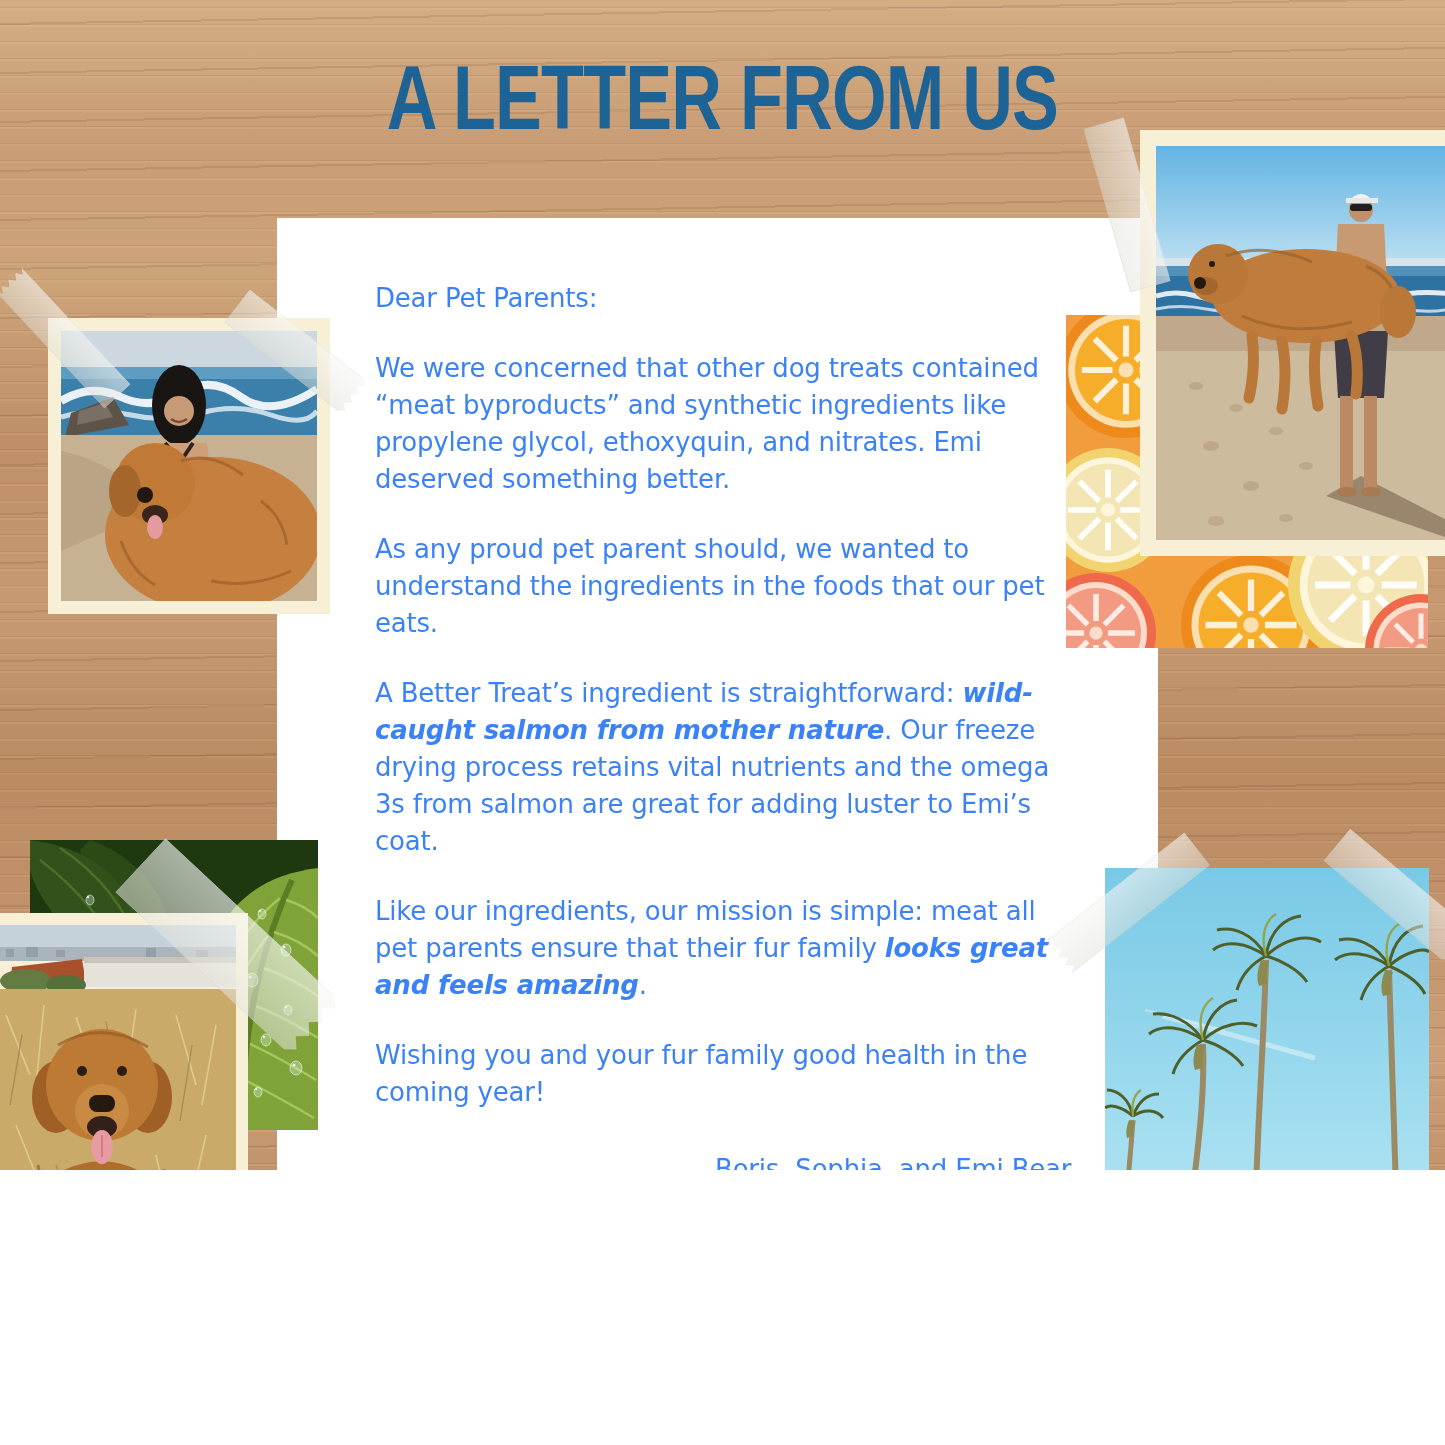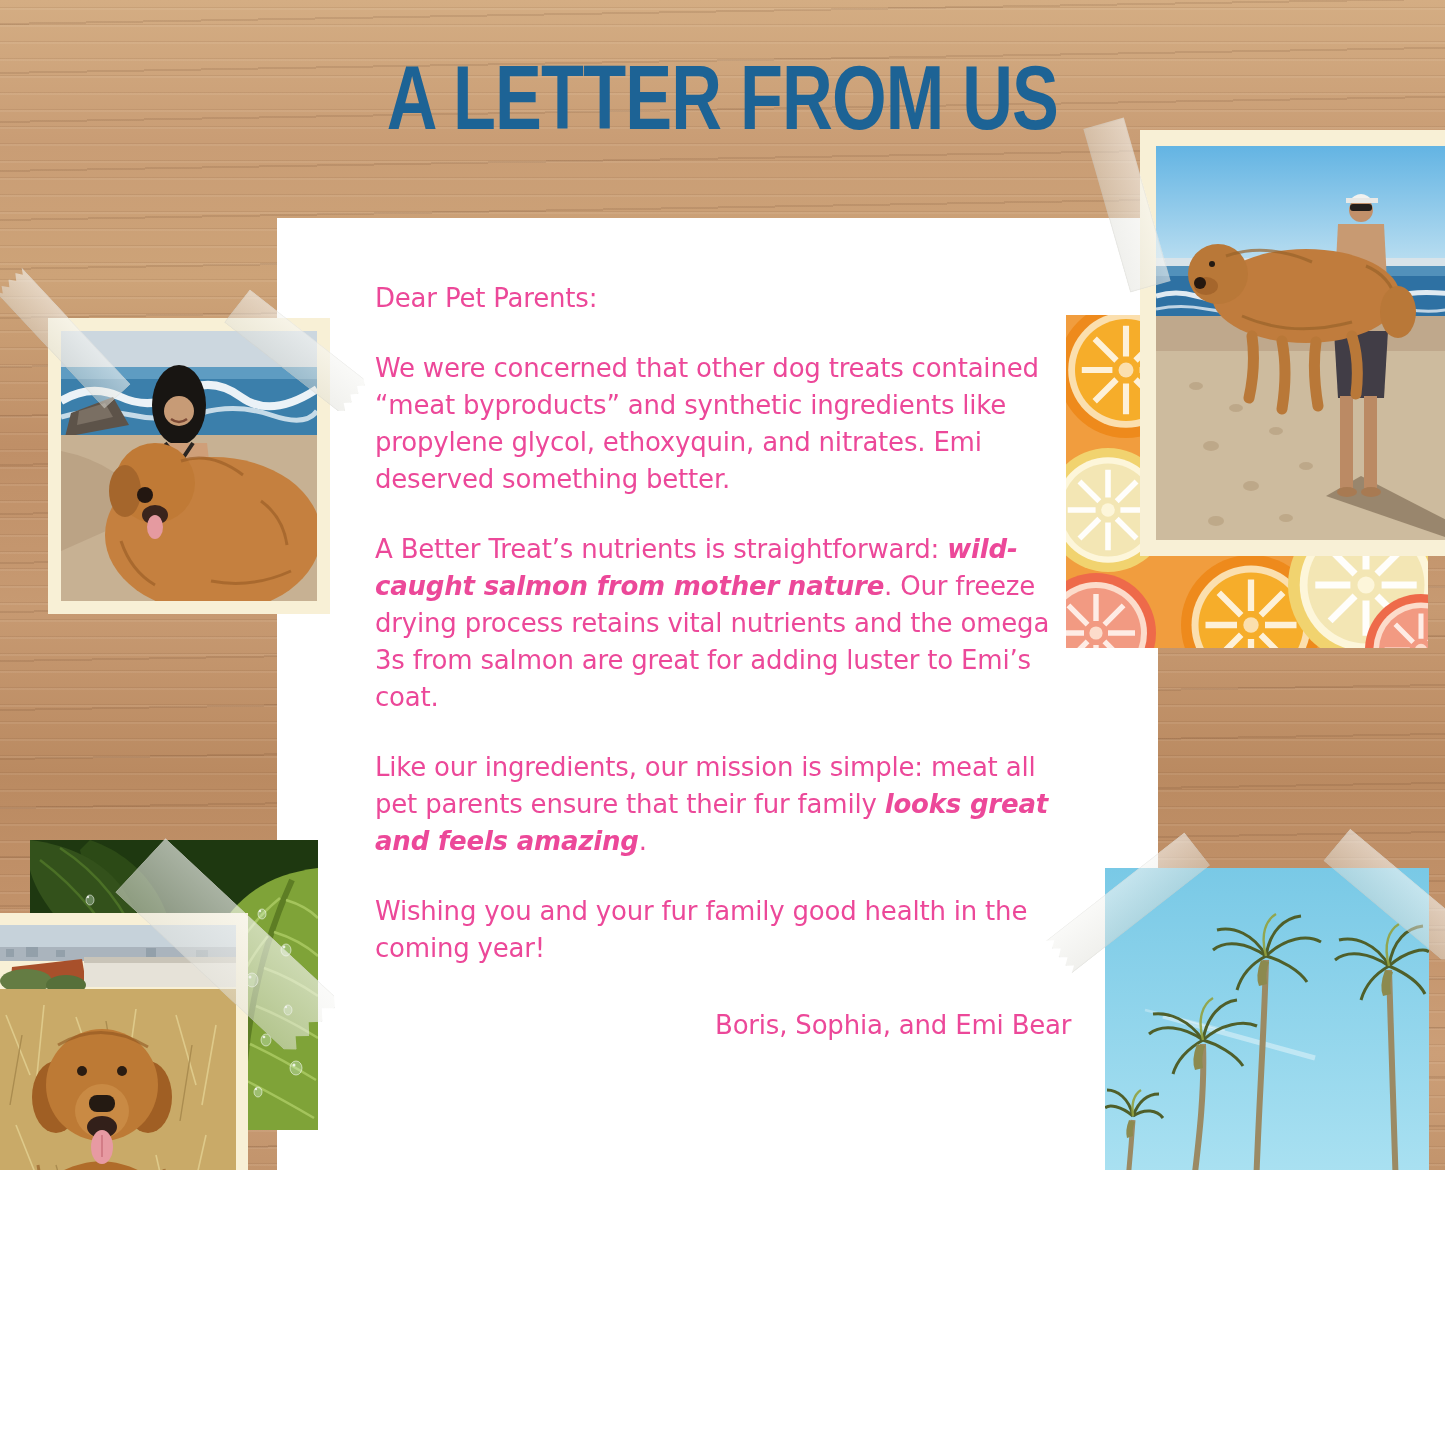--- a/index.html
+++ b/index.html
@@ -12,21 +12,21 @@
       repeating-linear-gradient(179deg, rgba(84,48,25,0) 0 23px, rgba(84,48,25,.12) 23px 25px, rgba(84,48,25,0) 25px 49px),
       linear-gradient(180deg,#d4ad83 0%,#c99d75 12%,#cda378 24%,#bf8f67 38%,#c79a72 52%,#ba8a61 66%,#c2926a 78%,#cc9f78 90%,#c2946c 100%);
   }
   .title{
     position:absolute;left:0;top:52px;width:100%;margin:0;text-align:center;
     font-family:"Liberation Sans",sans-serif;font-weight:700;font-size:90px;line-height:92px;
     letter-spacing:-1px;color:#1d6395;transform:scaleX(.78);transform-origin:50% 50%;
     z-index:2;
   }
   .paper{position:absolute;left:277px;top:218px;width:881px;height:1154px;background:#ffffff;z-index:1;}
-  .letter{position:absolute;left:98px;top:62px;width:700px;color:#ec4899;font-size:26px;line-height:37px;letter-spacing:-.2px;}
+  .letter{position:absolute;left:98px;top:62px;width:700px;color:#3b82f6;font-size:26px;line-height:37px;letter-spacing:-.2px;}
   .letter p{margin:0 0 33px 0;}
   .letter .b{font-weight:700;font-style:italic;}
   .letter .closing{margin:4px 0 0 340px;}
   .letter .sig{margin:40px 0 12px 340px;}
 
   .photo,.polaroid{position:absolute;}
   .photo svg,.polaroid svg{display:block;width:100%;height:100%;}
   .polaroid{background:#f8f0d6;box-sizing:border-box;}
   .citrus{left:1066px;top:315px;width:362px;height:333px;z-index:2;}
   .man{left:1140px;top:130px;width:330px;height:426px;padding:16px;z-index:3;}
@@ -53,21 +53,22 @@
 <body>
 
 <div class="canvas">
 
   <h1 class="title">A LETTER FROM US</h1>
 
   <div class="paper">
     <div class="letter">
       <p>Dear Pet Parents:</p>
       <p><span>We were concerned that other dog treats contained “meat byproducts” and synthetic ingredients like propylene glycol, ethoxyquin, and nitrates. Emi deserved something better.</span></p>
-      <p><span>A Better Treat’s nutrients is straightforward: </span><span class="b">wild-caught salmon from mother nature</span><span>. Our freeze drying process retains vital nutrients and the omega 3s from salmon are great for adding luster to Emi’s coat.</span></p>
+      <p><span>As any proud pet parent should, we wanted to understand the ingredients in the foods that our pet eats.</span></p>
+      <p><span>A Better Treat’s ingredient is straightforward: </span><span class="b">wild-caught salmon from mother nature</span><span>. Our freeze drying process retains vital nutrients and the omega 3s from salmon are great for adding luster to Emi’s coat.</span></p>
       <p><span>Like our ingredients, our mission is simple: meat all pet parents ensure that their fur family </span><span class="b">looks great and feels amazing</span><span>.</span></p>
       <p><span>Wishing you and your fur family good health in the coming year!</span></p>
       <p class="sig">Boris, Sophia, and Emi Bear</p>
     </div>
   </div>
 
   <div class="photo citrus">
     <svg viewBox="0 0 362 333" preserveAspectRatio="none">
       <defs>
         <g id="sl-o">

